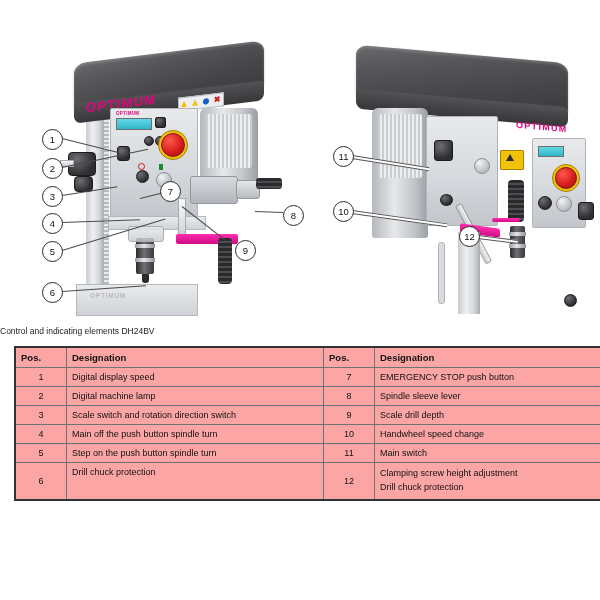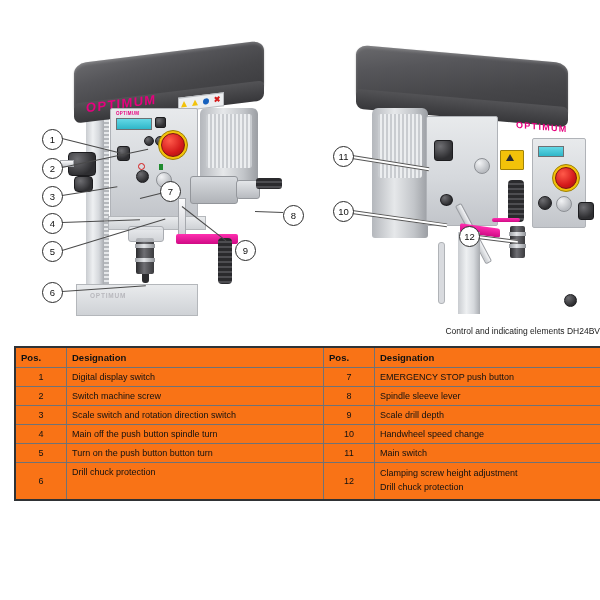--- a/index.html
+++ b/index.html
@@ -73,28 +73,28 @@
     display:flex;align-items:center;justify-content:center;
     font-size:9.5px;color:#111;z-index:30;
   }
   .leader{position:absolute;height:0;border-top:1px solid #4a4a4a;
     transform-origin:left center;z-index:25;}
   .leader-w{position:absolute;height:2px;background:#fff;border-top:1px solid #555;
     border-bottom:1px solid #555;transform-origin:left center;z-index:25;}
 
   
   .caption{
-    position:absolute;left:0;top:326px;width:600px;text-align:right;
+    position:absolute;left:0;top:326px;width:600px;text-align:left;
     font-size:8.5px;color:#1a1a1a;
   }
   .tbl-wrap{position:absolute;left:14px;top:346px;width:572px;}
   table.ref{border-collapse:collapse;width:572px;table-layout:fixed;
     font-size:9px;color:#111;}
   table.ref th,table.ref td{
-    border:1px solid #6f7276;padding:4px 5px;vertical-align:middle;background:#f97316;
+    border:1px solid #6f7276;padding:4px 5px;vertical-align:middle;background:#fca5a5;
   }
   table.ref th{font-weight:bold;font-size:9.5px;text-align:left;}
   .c-pos{width:40px;text-align:center;}
   .c-des{width:246px;}
   table.ref td.c-pos{text-align:center;}
   table.ref{border:2px solid #2f3235;}
   .two-line{line-height:1.55;}
 </style>
 </head>
 <body>
@@ -268,45 +268,45 @@
       <tr>
         <th class="c-pos">Pos.</th>
         <th class="c-des">Designation</th>
         <th class="c-pos">Pos.</th>
         <th class="c-des">Designation</th>
       </tr>
     </thead>
     <tbody>
       <tr>
         <td class="c-pos">1</td>
-        <td class="c-des">Digital display switch</td>
+        <td class="c-des">Digital display speed</td>
         <td class="c-pos">7</td>
         <td class="c-des">EMERGENCY STOP push button</td>
       </tr>
       <tr>
         <td class="c-pos">2</td>
-        <td class="c-des">Switch machine screw</td>
+        <td class="c-des">Digital machine lamp</td>
         <td class="c-pos">8</td>
         <td class="c-des">Spindle sleeve lever</td>
       </tr>
       <tr>
         <td class="c-pos">3</td>
         <td class="c-des">Scale switch and rotation direction switch</td>
         <td class="c-pos">9</td>
         <td class="c-des">Scale drill depth</td>
       </tr>
       <tr>
         <td class="c-pos">4</td>
         <td class="c-des">Main off the push button spindle turn</td>
         <td class="c-pos">10</td>
         <td class="c-des">Handwheel speed change</td>
       </tr>
       <tr>
         <td class="c-pos">5</td>
-        <td class="c-des">Turn on the push button button turn</td>
+        <td class="c-des">Step on the push button spindle turn</td>
         <td class="c-pos">11</td>
         <td class="c-des">Main switch</td>
       </tr>
       <tr>
         <td class="c-pos">6</td>
         <td class="c-des" style="vertical-align:top;">Drill chuck protection</td>
         <td class="c-pos">12</td>
         <td class="c-des two-line">
           <div>Clamping screw height adjustment</div>
           <div>Drill chuck protection</div>

